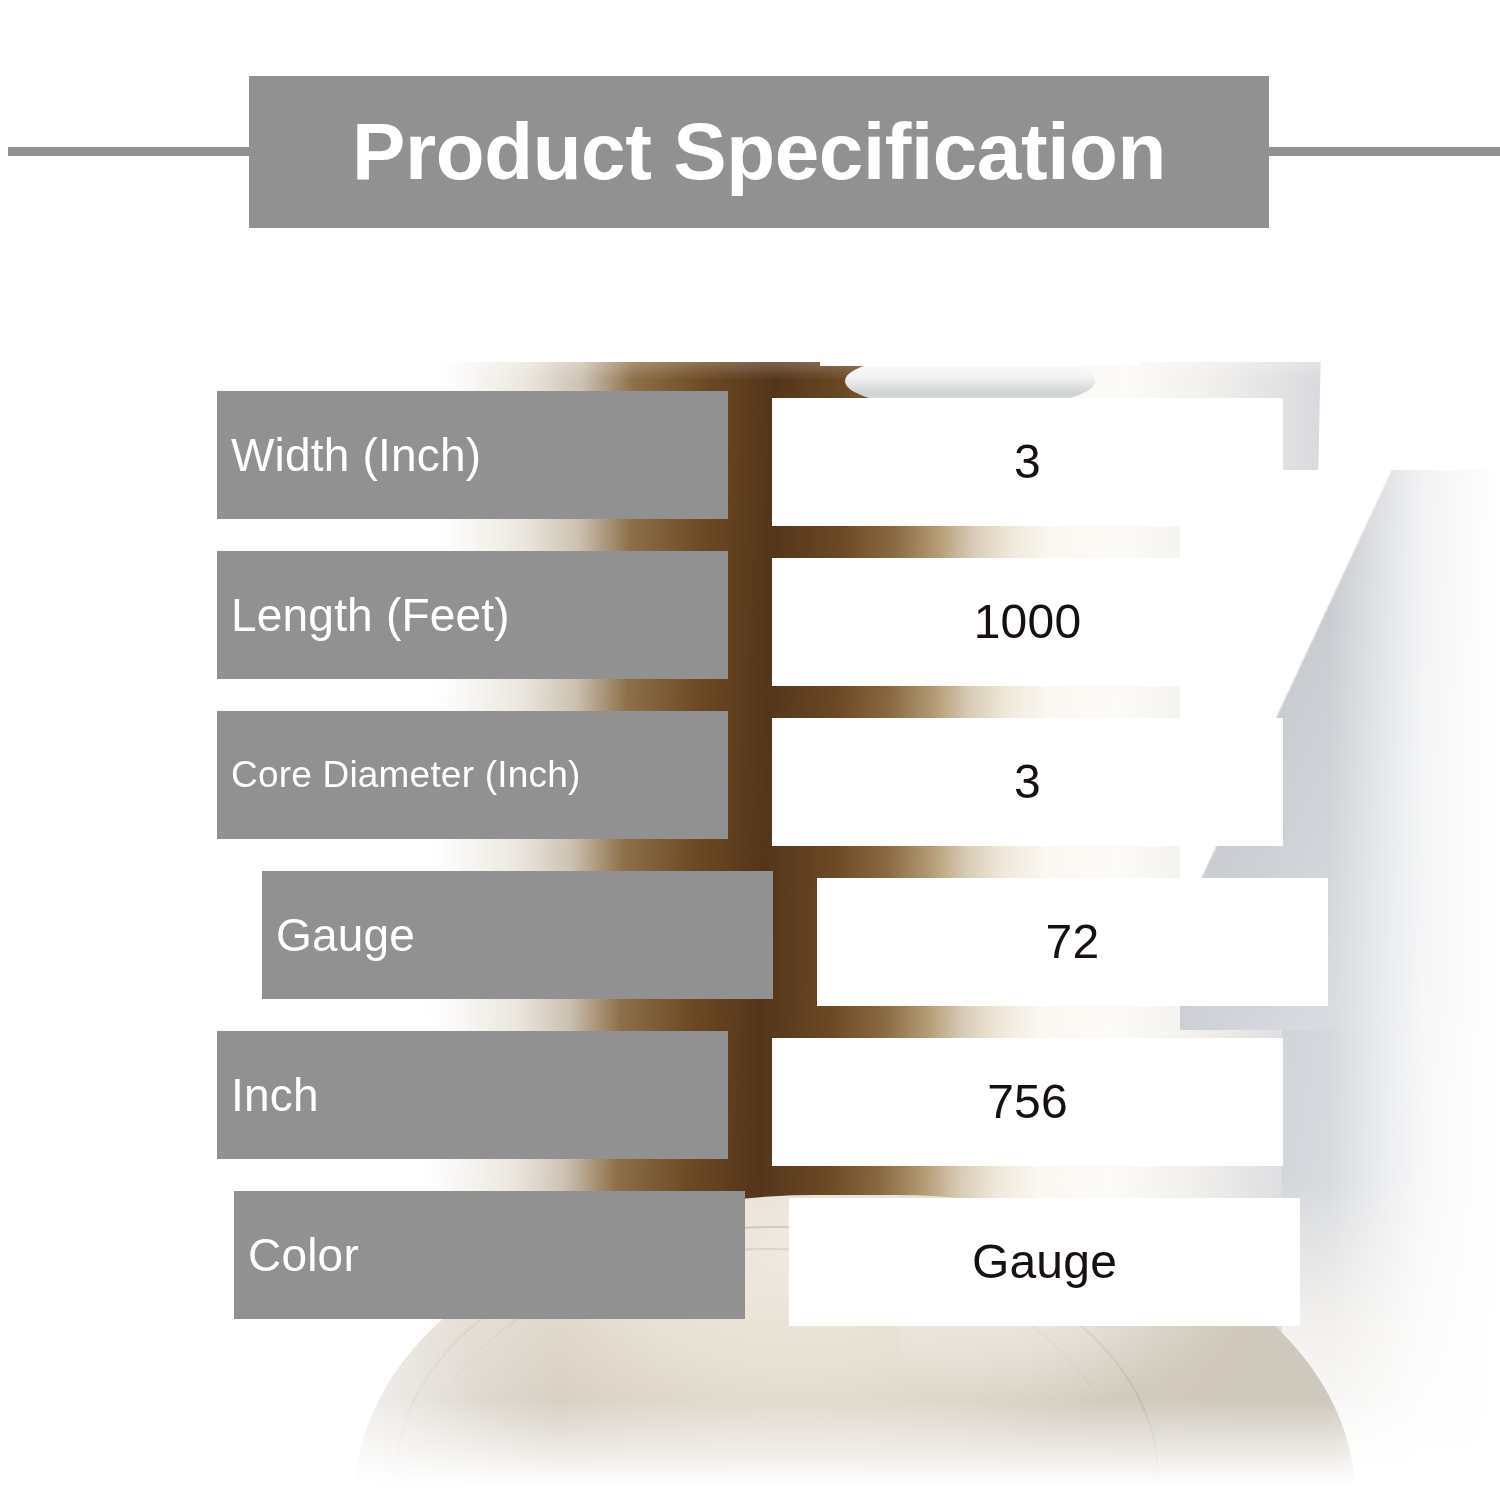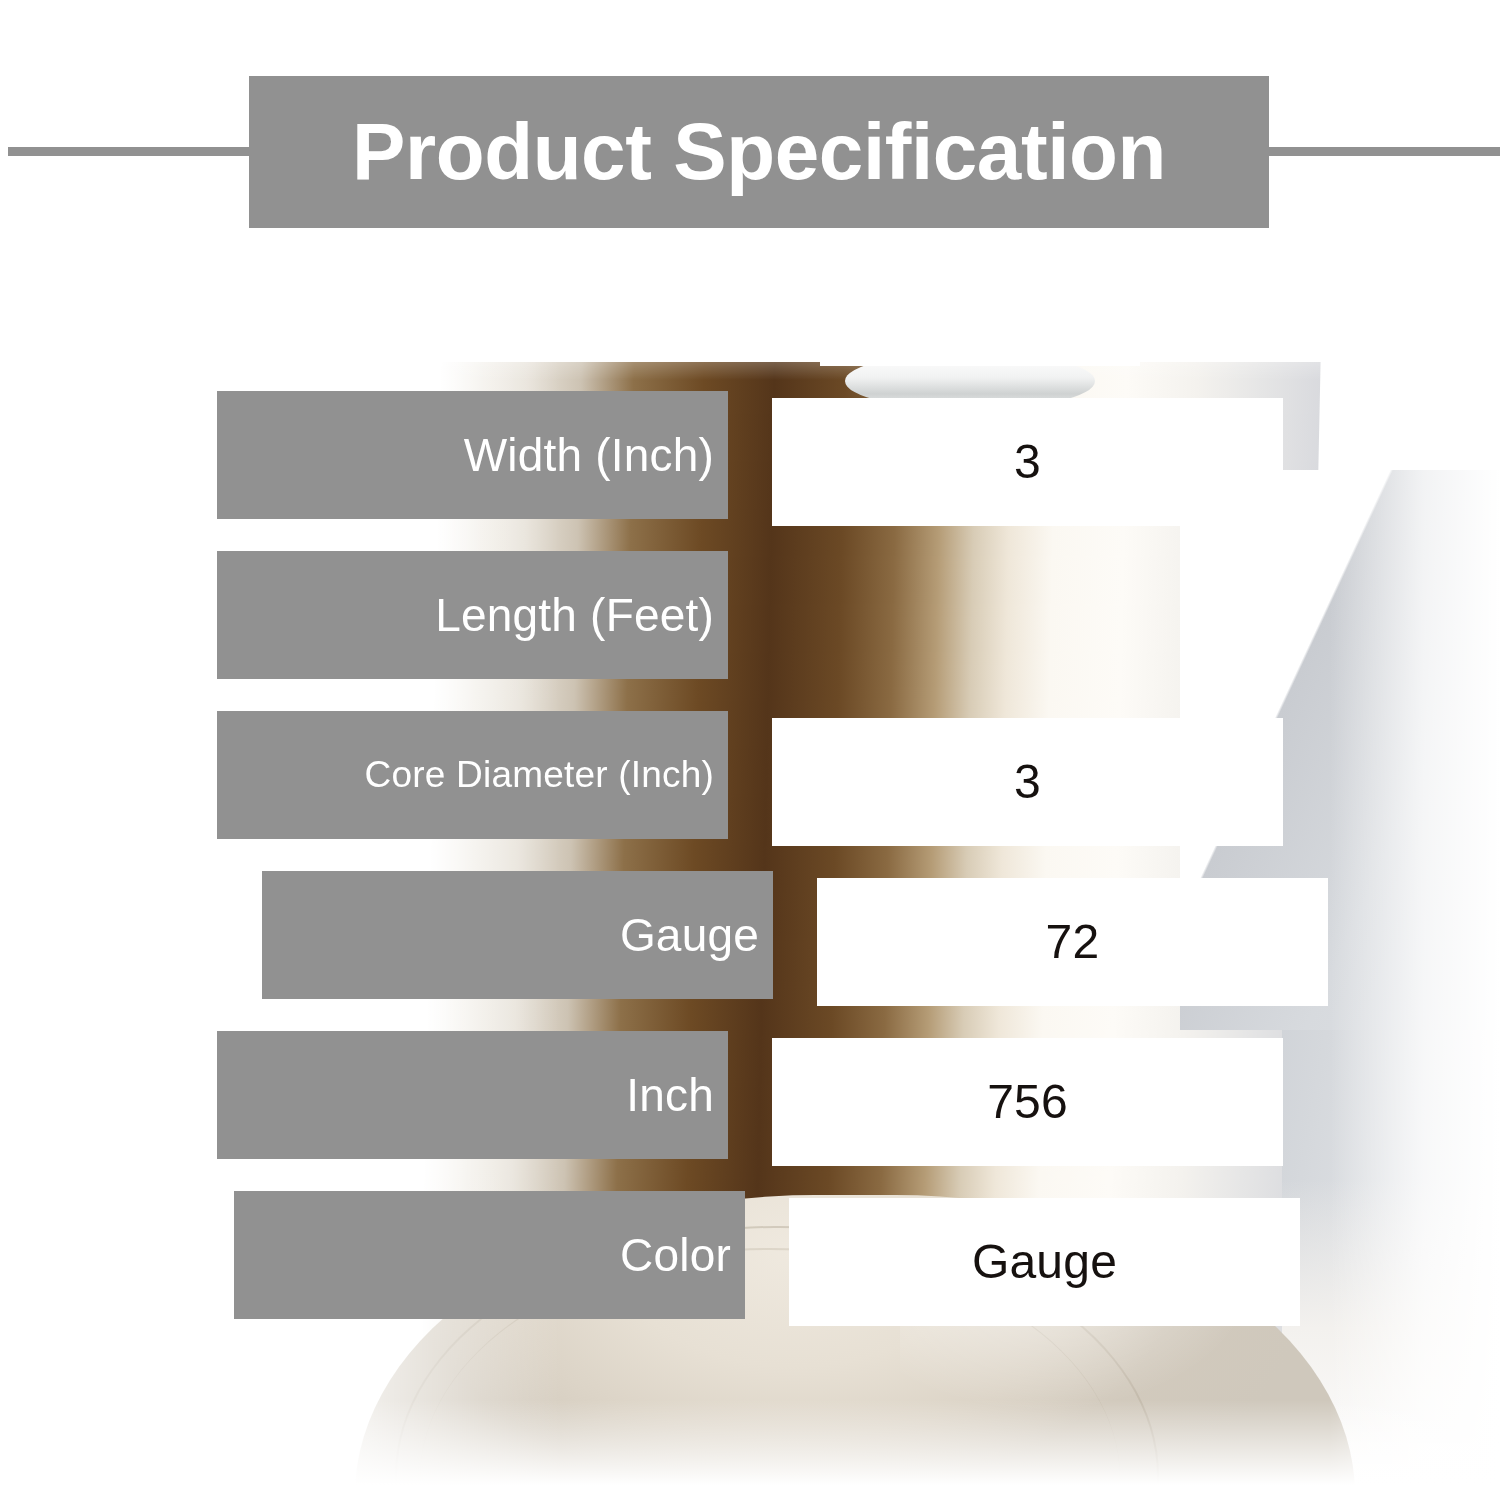--- a/index.html
+++ b/index.html
@@ -262,21 +262,21 @@
   }
   .spec-label {
     position: absolute;
     left: 217px;
     top: 0;
     width: 511px;
     height: 128px;
     background: #919191;
     display: flex;
     align-items: center;
-    justify-content: flex-end;
+    justify-content: flex-start;
     box-sizing: border-box;
     padding: 0 14px;
   }
   .spec-label-text {
     color: #ffffff;
     font-size: 46px;
     font-weight: 400;
     line-height: 1.02;
     text-align: center;
     letter-spacing: 0.2px;
@@ -347,20 +347,23 @@
       </div>
       <div class="spec-value">
         <span class="spec-value-text">3</span>
       </div>
     </div>
 
     <div class="spec-row" style="top:551px;padding-left:39px;">
       <div class="spec-label">
         <span class="spec-label-text">Length (Feet)</span>
       </div>
+      <div class="spec-value">
+        <span class="spec-value-text">1000</span>
+      </div>
     </div>
 
     <div class="spec-row" style="top:711px;">
       <div class="spec-label">
         <span class="spec-label-text two-line">Core Diameter (Inch)</span>
       </div>
       <div class="spec-value">
         <span class="spec-value-text">3</span>
       </div>
     </div>

